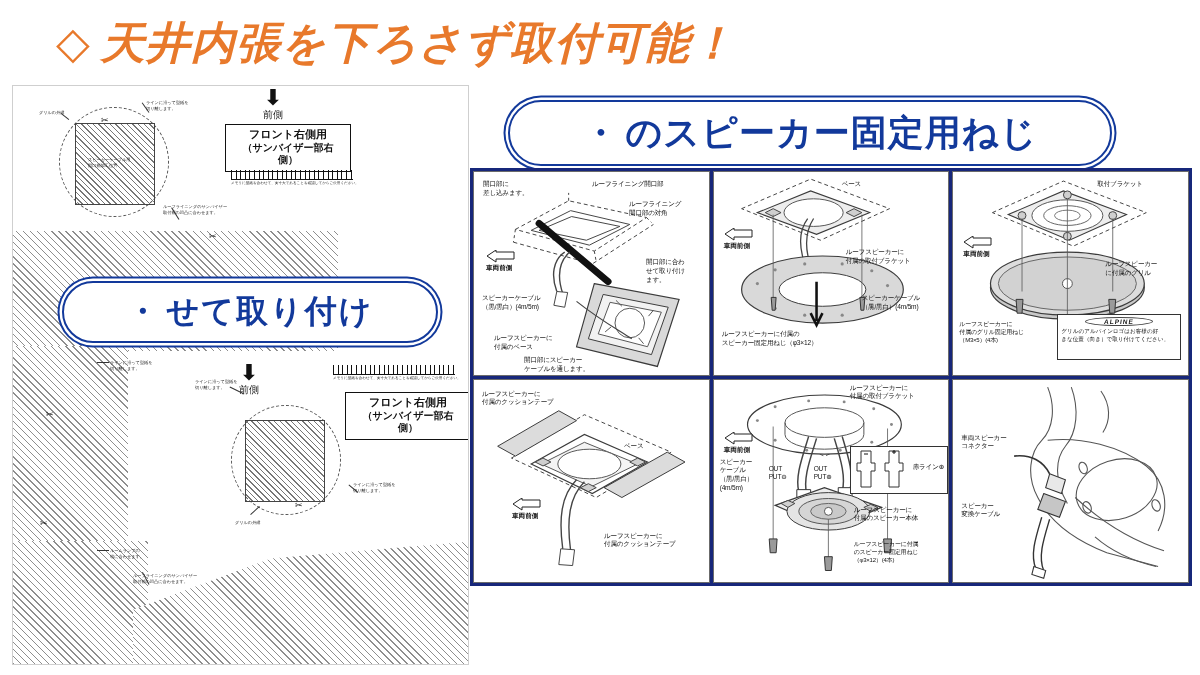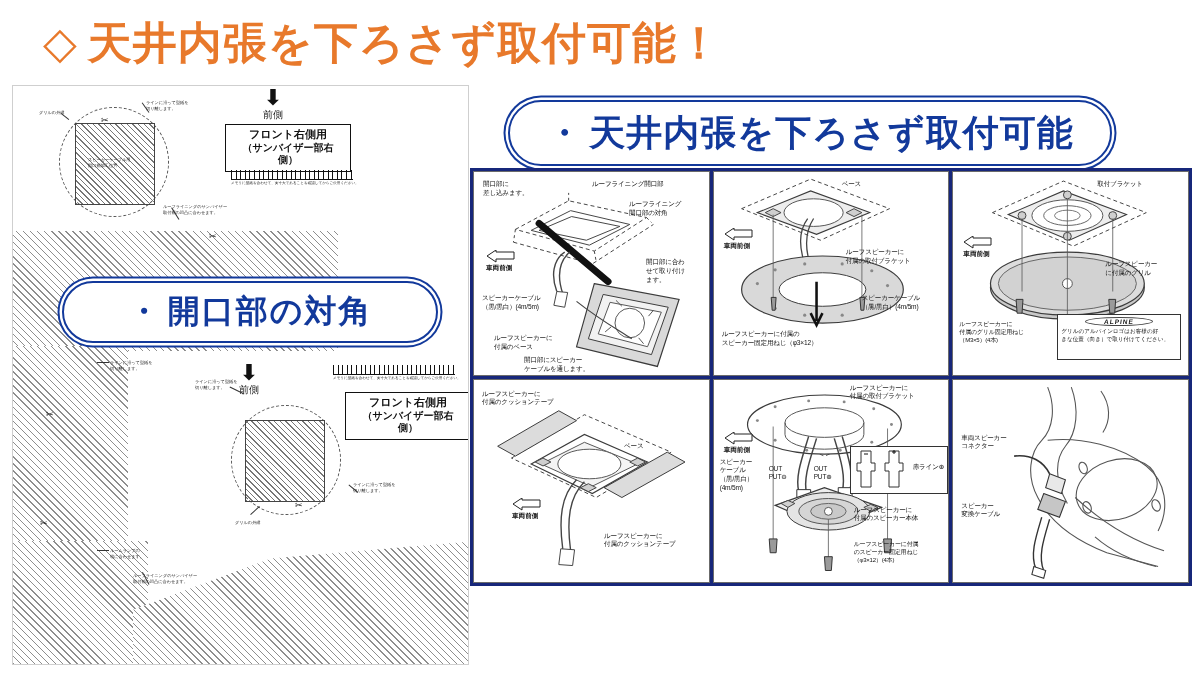--- a/index.html
+++ b/index.html
@@ -3,23 +3,23 @@
 <meta charset="utf-8">
 <style>
   html,body{margin:0;padding:0;}
   body{
     width:1200px;height:675px;background:#ffffff;
     font-family:"Liberation Sans","DejaVu Sans",sans-serif;
     overflow:hidden;position:relative;
   }
   
   #headline{
-    position:absolute;left:43px;top:14px;
+    position:absolute;left:56px;top:14px;
     font-size:44px;font-weight:bold;color:#E8792B;
-    letter-spacing:1px;white-space:nowrap;
+    letter-spacing:1px;white-space:nowrap;font-style:italic;
   }
   #headline .diamond{font-weight:normal;margin-right:10px;}
 
   
   #paper-panel{
     position:absolute;left:12px;top:85px;width:455px;height:578px;
     background:#ffffff;border:1px solid #cfcfcf;overflow:hidden;
   }
   .hatch{
     background-image:repeating-linear-gradient(45deg,#8e8e8e 0 1px,rgba(0,0,0,0) 1px 5px);
@@ -212,26 +212,26 @@
   </div>
 
   <div class="ruler" style="left:320px;top:279px;width:122px;">
     <div class="bar"></div>
     <div class="cap">メモリに型紙を合わせて、実寸大であることを確認してからご使用ください。</div>
   </div>
 </div>
 
 <div id="pill-paper" class="pill">
   <span class="dot">・</span>
-    <span>開口部の対角</span>
+    <span>せて取り付け</span>
 </div>
 
 <div id="pill-kit" class="pill">
   <span class="dot">・</span>
-    <span>天井内張を下ろさず取付可能</span>
+    <span>のスピーカー固定用ねじ</span>
 </div>
 
 <div id="kit-panel">
 
   <div class="cell">
     <svg class="art" viewBox="0 0 238 203">
       <g fill="none" stroke="#444" stroke-width="1">
 
         <path d="M42 57 L96 28 L175 45 L122 79 Z" stroke-dasharray="4 3"></path>
         <path d="M42 57 L40 70 M96 28 L96 20 M175 45 L180 50 M122 79 L124 90" stroke-dasharray="3 3"></path>

